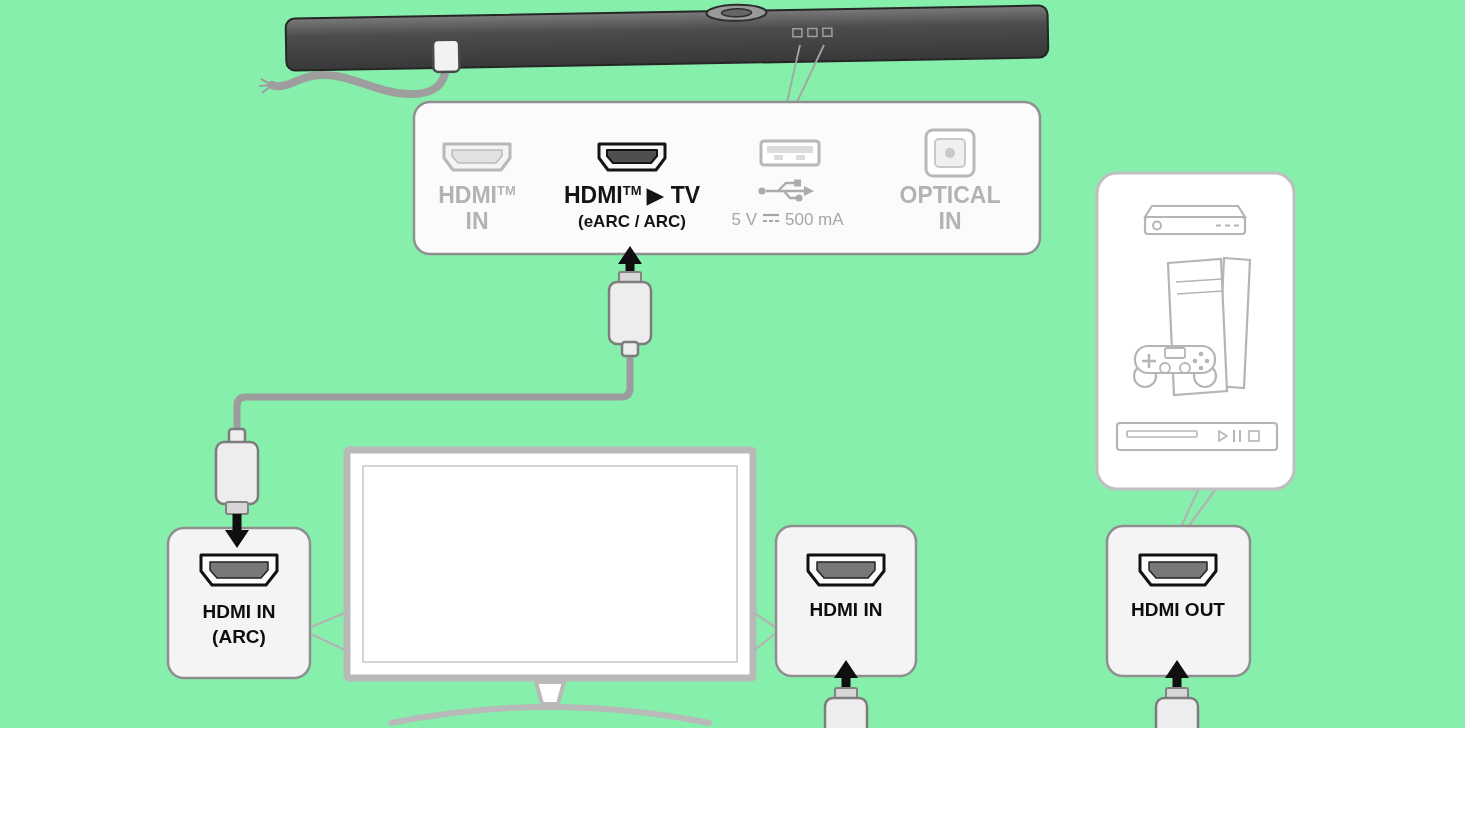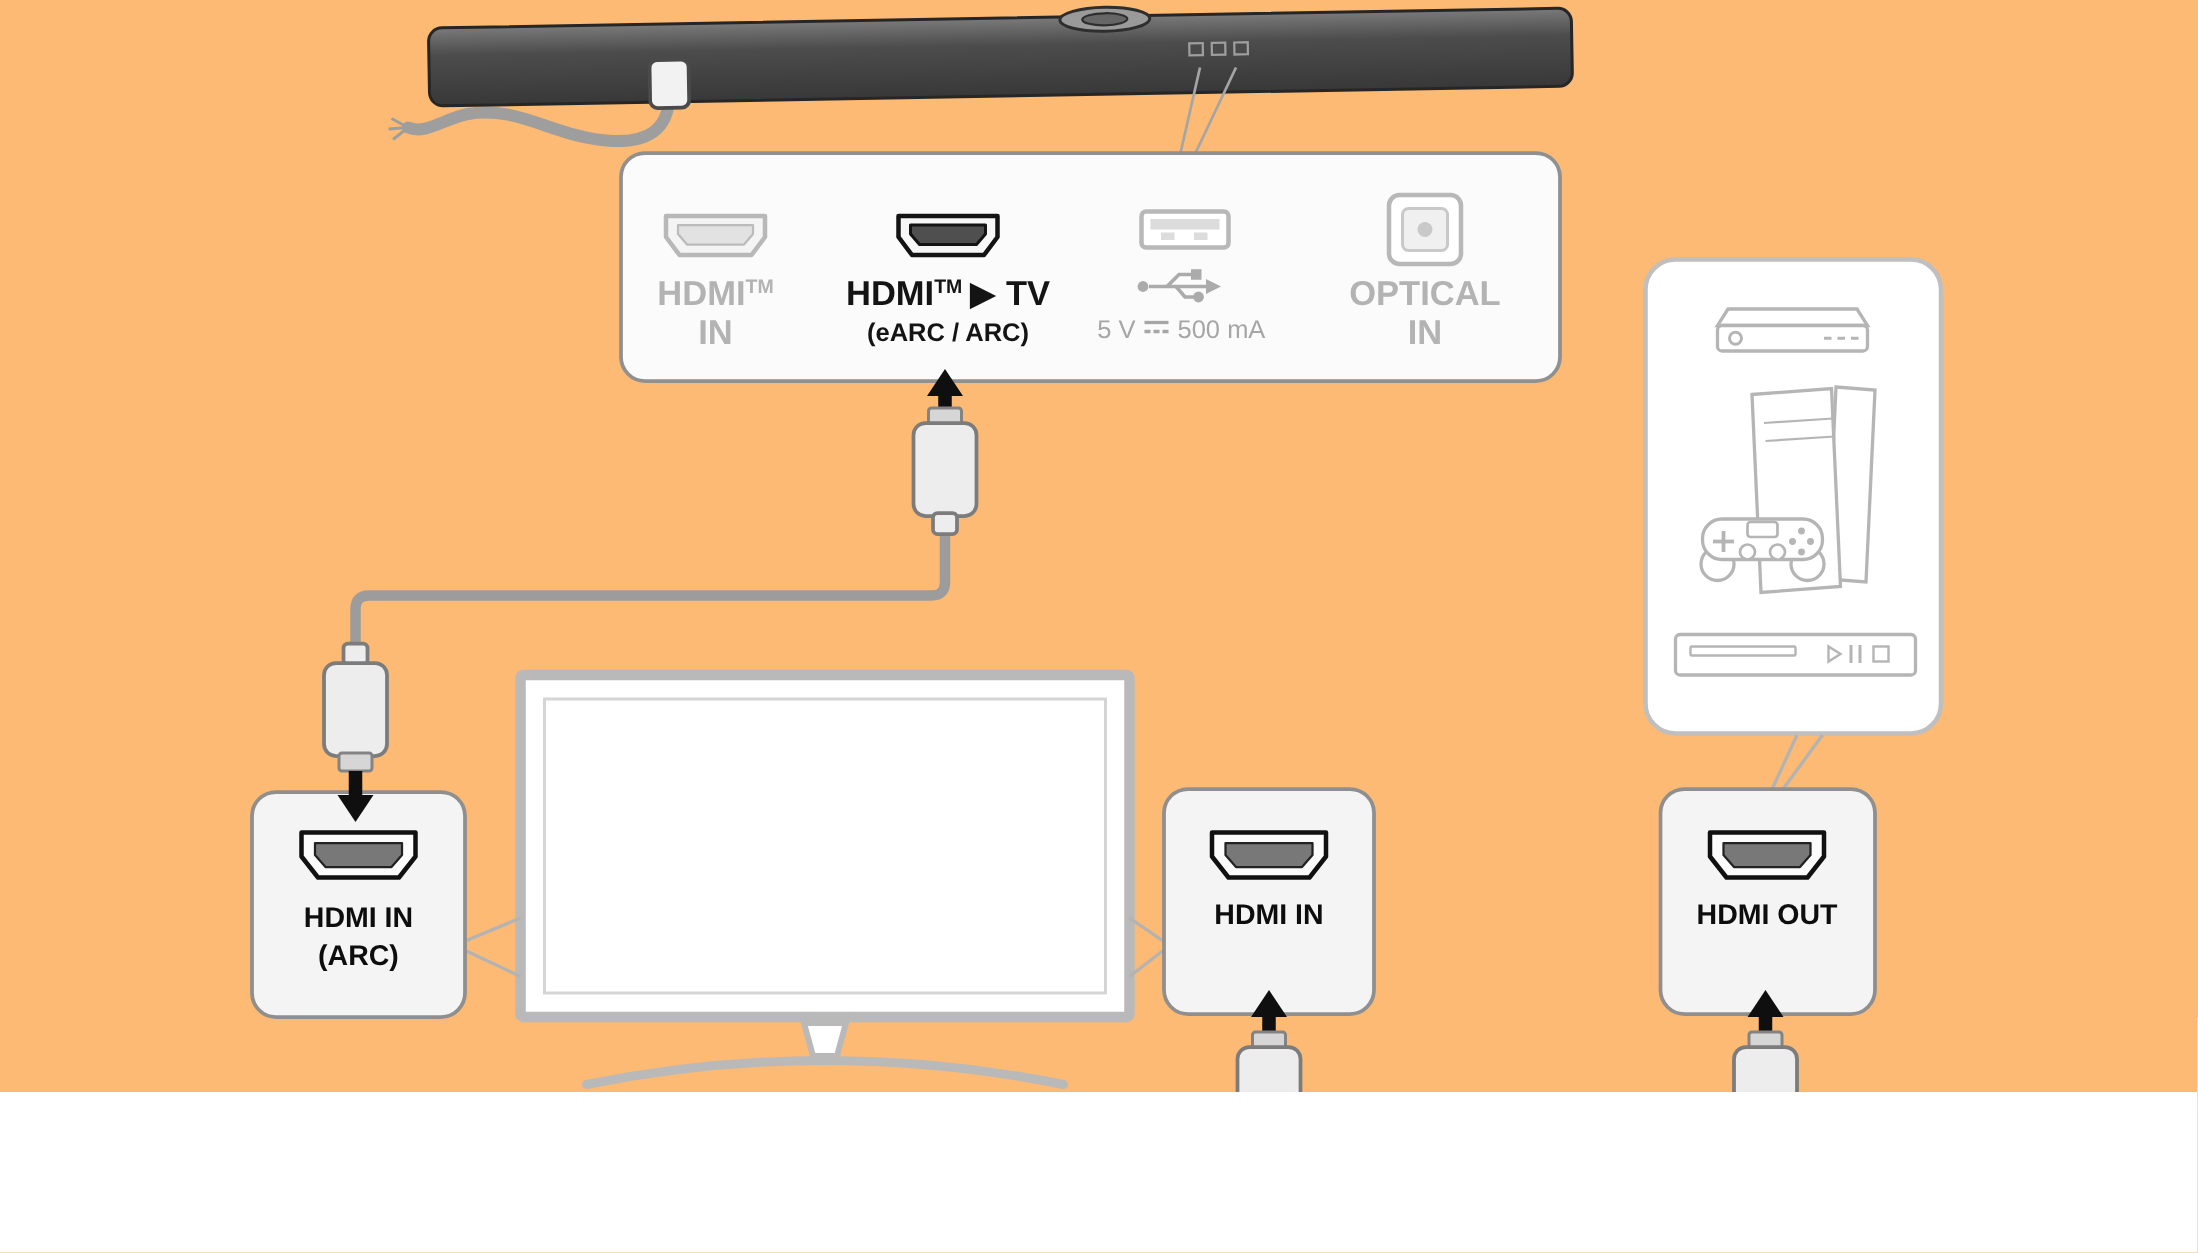--- a/index.html
+++ b/index.html
@@ -1,16 +1,16 @@
 <!DOCTYPE html>
 <html><head>
 <meta charset="utf-8">
 <style>
   html,body{margin:0;padding:0;background:#ffffff;}
-  .stage{position:relative;width:1465px;height:728px;background:#fdba74;overflow:hidden;
+  .stage{position:relative;width:1465px;height:728px;background:#86efac;overflow:hidden;
          font-family:"Liberation Sans","DejaVu Sans",sans-serif;}
   svg text{font-family:"Liberation Sans","DejaVu Sans",sans-serif;}
   .lbl-gray{fill:#b3b3b3;font-weight:bold;font-size:23px;}
   .lbl-black{fill:#141414;font-weight:bold;font-size:23px;}
   .lbl-sub{fill:#141414;font-weight:bold;font-size:17px;}
   .lbl-box{fill:#0d0d0d;font-weight:bold;font-size:19px;}
   .lbl-usb{fill:#a6a6a6;font-weight:normal;font-size:17px;}
 </style>
 </head>
 <body>

